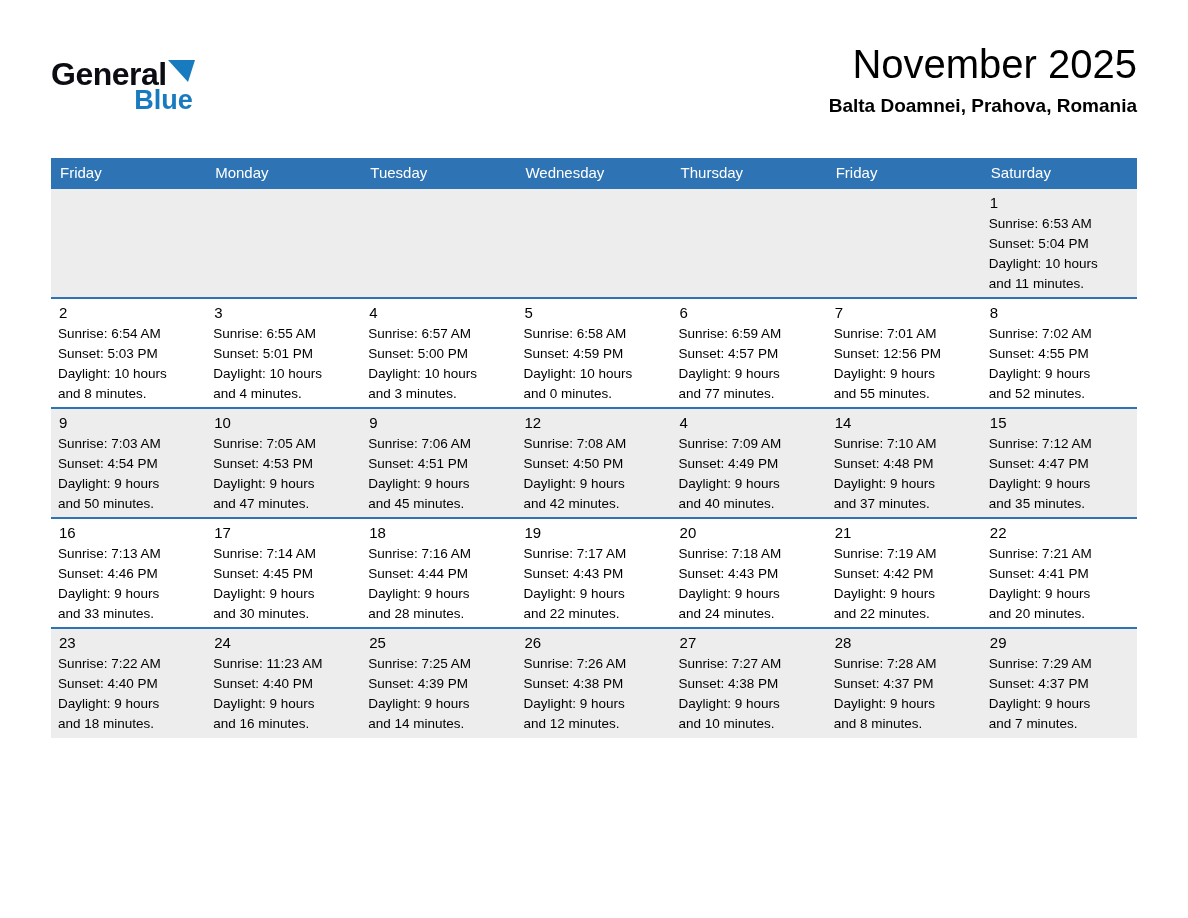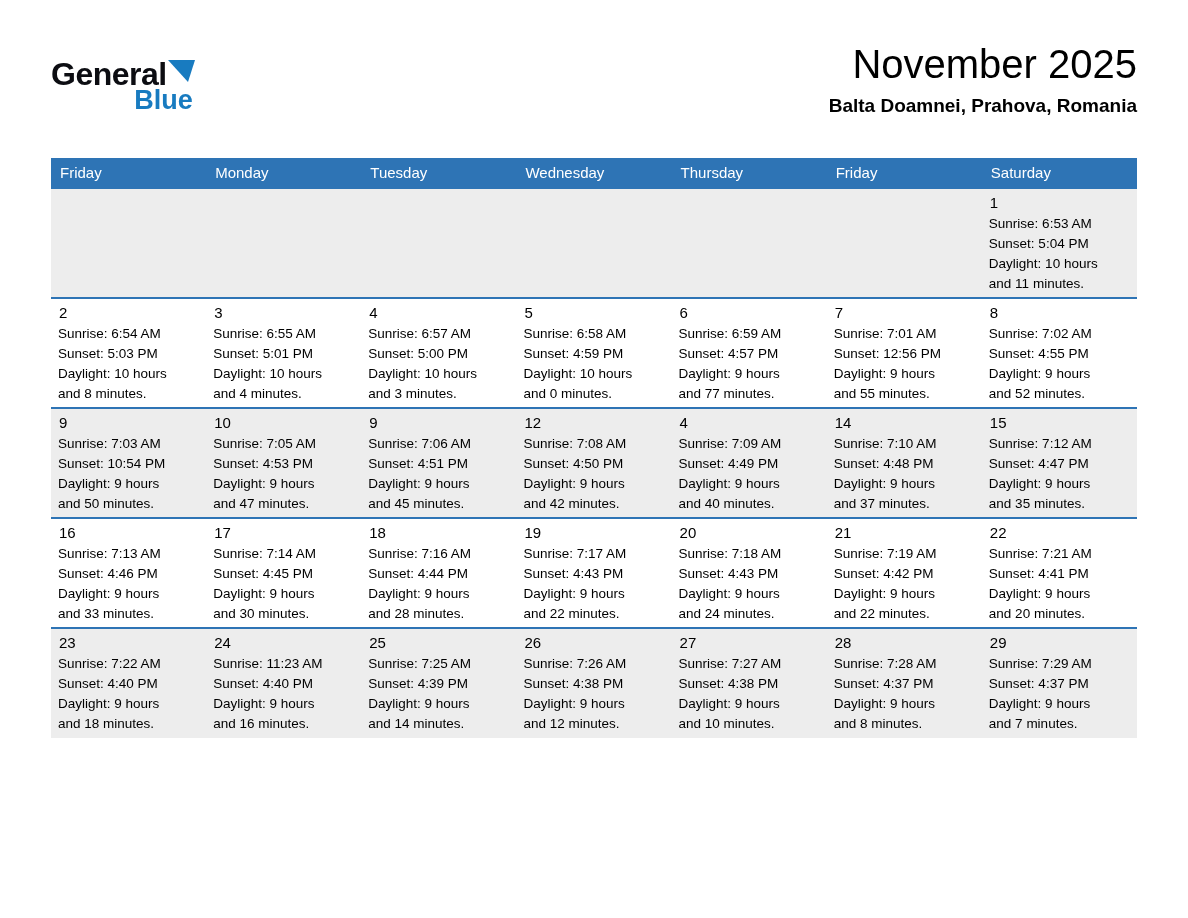--- a/index.html
+++ b/index.html
@@ -128,21 +128,21 @@
             <div class="day-line">Sunrise: 7:02 AM</div>
             <div class="day-line">Sunset: 4:55 PM</div>
             <div class="day-line">Daylight: 9 hours</div>
             <div class="day-line">and 52 minutes.</div>
           </td>
         </tr>
         <tr class="shaded">
           <td>
             <div class="day-num">9</div>
             <div class="day-line">Sunrise: 7:03 AM</div>
-            <div class="day-line">Sunset: 10:54 PM</div>
+            <div class="day-line">Sunset: 4:54 PM</div>
             <div class="day-line">Daylight: 9 hours</div>
             <div class="day-line">and 50 minutes.</div>
           </td>
           <td>
             <div class="day-num">10</div>
             <div class="day-line">Sunrise: 7:05 AM</div>
             <div class="day-line">Sunset: 4:53 PM</div>
             <div class="day-line">Daylight: 9 hours</div>
             <div class="day-line">and 47 minutes.</div>
           </td>

